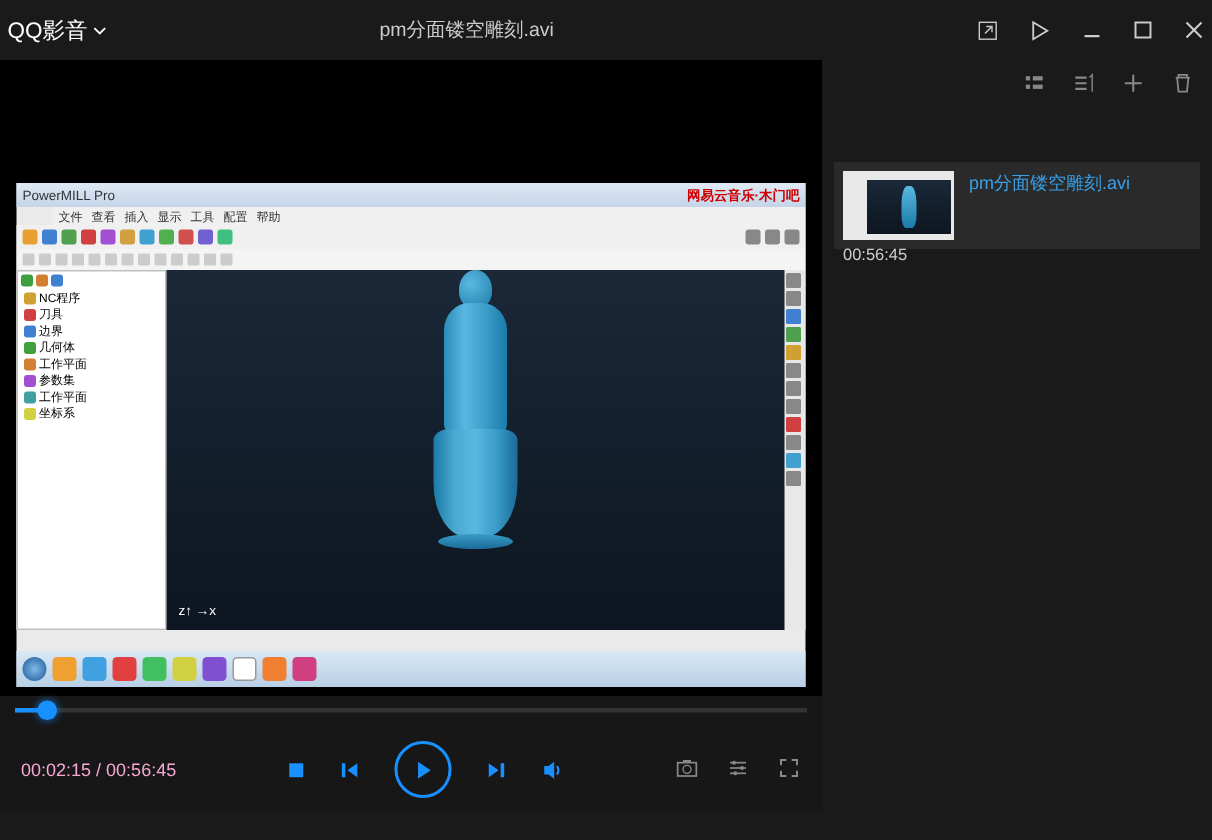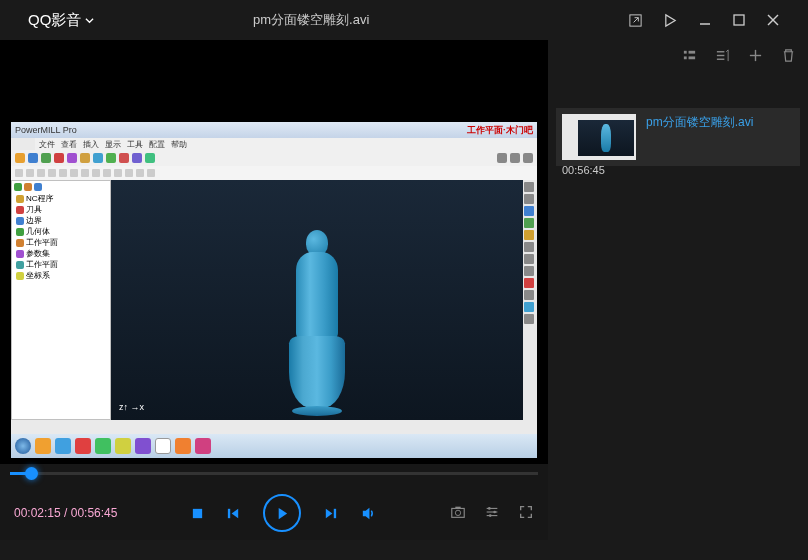--- a/index.html
+++ b/index.html
@@ -1,37 +1,37 @@
 <!DOCTYPE html>
 <html><head>
 <meta charset="utf-8">
 <style>
 * { margin: 0; padding: 0; box-sizing: border-box; }
 body { font-family: "Microsoft YaHei", Arial, sans-serif; font-size: 12px; background: #1a1a1a; color: #ccc; width: 808px; height: 560px; overflow: hidden; position: relative; }
-.titlebar { height: 40px; background: #1a1a1a; display: flex; align-items: center; padding: 0 28px; }
+.titlebar { height: 40px; background: #1a1a1a; display: flex; align-items: center; padding: 0 5px; }
 .app-name { color: #fff; font-size: 15px; display: flex; align-items: center; gap: 4px; }
 .file-title { flex: 1; text-align: center; color: #ccc; font-size: 13px; margin-left: -100px; }
 .win-controls { display: flex; gap: 20px; align-items: center; }
 .win-btn { color: #ccc; cursor: pointer; display: flex; align-items: center; justify-content: center; }
 .playlist-toolbar { position: absolute; top: 48px; right: 12px; display: flex; gap: 18px; align-items: center; }
 .pl-tool { color: #888; cursor: pointer; }
 .main { display: flex; height: 500px; }
 .video-area { width: 548px; background: #000; position: relative; display: flex; align-items: center; justify-content: center; padding-top: 40px; }
 .video-frame { width: 526px; height: 336px; background: #eaeaea; position: relative; margin-top: -40px; }
 .vf-title { height: 16px; background: linear-gradient(#dfe9f5,#c5d4e8); display: flex; align-items: center; font-size: 9px; color: #333; padding: 0 4px; justify-content: space-between; gap: 13px; }
 .vf-menu { height: 12px; background: #f0f0f0; font-size: 8px; color: #333; display: flex; align-items: center; padding: 0 4px; gap: 6px; margin-left: 24px; }
 .vf-tb { height: 16px; background: #f0f0f0; display: flex; align-items: center; gap: 3px; padding: 0 4px; }
 .vf-ico { width: 10px; height: 10px; border-radius: 2px; }
 .vf-tb2 { height: 14px; background: #f4f4f4; display: flex; align-items: center; gap: 3px; padding: 0 4px; }
 .vf-dot { width: 8px; height: 8px; background: #ccc; border-radius: 1px; }
 .vf-body { display: flex; height: 240px; }
 .vf-tree { width: 100px; background: #fff; border: 1px solid #c0c0c0; font-size: 8px; padding: 2px; }
 .tree-item { display: flex; align-items: center; gap: 2px; padding: 0 2px; color: #000; }
 .tree-ico { width: 8px; height: 8px; border-radius: 2px; }
-.vf-3d { flex: 1; background: linear-gradient(180deg, #1a2838 0%, #0d1620 100%); position: relative; display: flex; align-items: flex-end; justify-content: center; }
+.vf-3d { flex: 1; background: linear-gradient(180deg, #1a2838 0%, #0d1620 100%); position: relative; display: flex; align-items: flex-start; justify-content: center; }
 .statue { width: 60px; height: 190px; position: relative; }
 .statue-head { width: 22px; height: 26px; background: radial-gradient(circle at 35% 35%, #5bb8e0, #1a7ba8); border-radius: 50% 50% 45% 45%; margin: 0 auto; }
 .statue-body { width: 42px; height: 90px; background: linear-gradient(90deg, #2a8cb8, #5bb8e0, #3a9cc8, #1a7ba8); margin: -4px auto 0; border-radius: 40% 40% 30% 30% / 20% 20% 10% 10%; }
 .statue-robe { width: 56px; height: 72px; background: linear-gradient(90deg, #1a7ba8, #4ba8d0, #5bb8e0, #3a9cc8, #1a6b98); margin: -6px auto 0; border-radius: 20% 20% 40% 40% / 10% 10% 50% 50%; }
 .statue-base { width: 50px; height: 10px; background: linear-gradient(#3a9cc8,#1a6b98); margin: -2px auto 0; border-radius: 50%; }
 .vf-axis { position: absolute; bottom: 8px; left: 8px; font-size: 9px; color: #fff; }
 .vf-side { width: 14px; background: #e8e8e8; display: flex; flex-direction: column; gap: 2px; padding: 2px 1px; }
 .vf-sico { width: 10px; height: 10px; border-radius: 1px; }
 .vf-status { height: 18px; background: #eee; display: flex; align-items: center; justify-content: flex-end; padding: 0 4px; font-size: 8px; }
 .taskbar { position: absolute; bottom: 0; left: 0; right: 0; height: 24px; background: linear-gradient(#dae8f5,#b8cfe5); display: flex; align-items: center; gap: 4px; padding: 0 4px; }
@@ -127,21 +127,21 @@
         <path d="M3 4 L13 4 M5 4 L5 2 L11 2 L11 4 M4 4 L5 14 L11 14 L12 4" stroke="#888" fill="none" stroke-width="1.3"></path>
       </svg>
   </span>
 </div>
 
 <div class="main">
   <div class="video-area">
     <div class="video-frame">
       <div class="vf-title">
         <span>PowerMILL Pro</span>
-        <span style="color:#c00;font-weight:bold">工作平面·木门吧</span>
+        <span style="color:#c00;font-weight:bold">网易云音乐·木门吧</span>
       </div>
       <div class="vf-menu">
           <span>文件</span>
           <span>查看</span>
           <span>插入</span>
           <span>显示</span>
           <span>工具</span>
           <span>配置</span>
           <span>帮助</span>
         </div>

